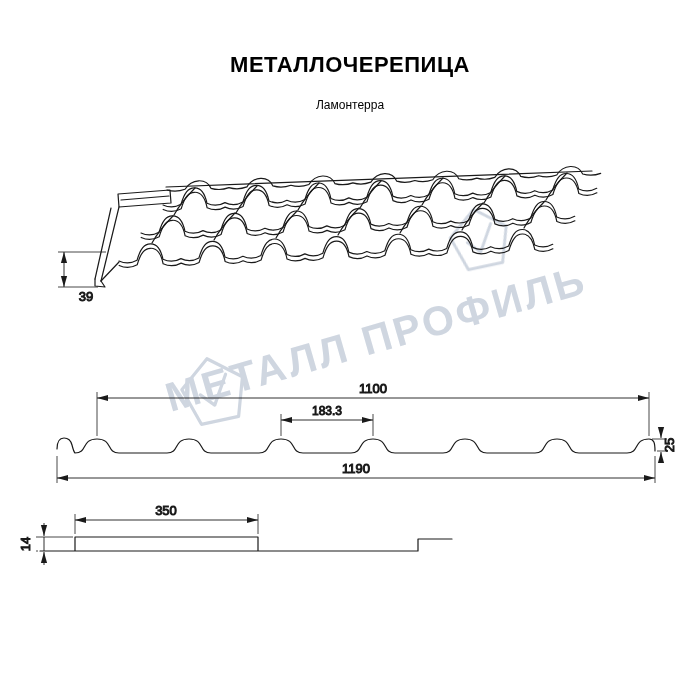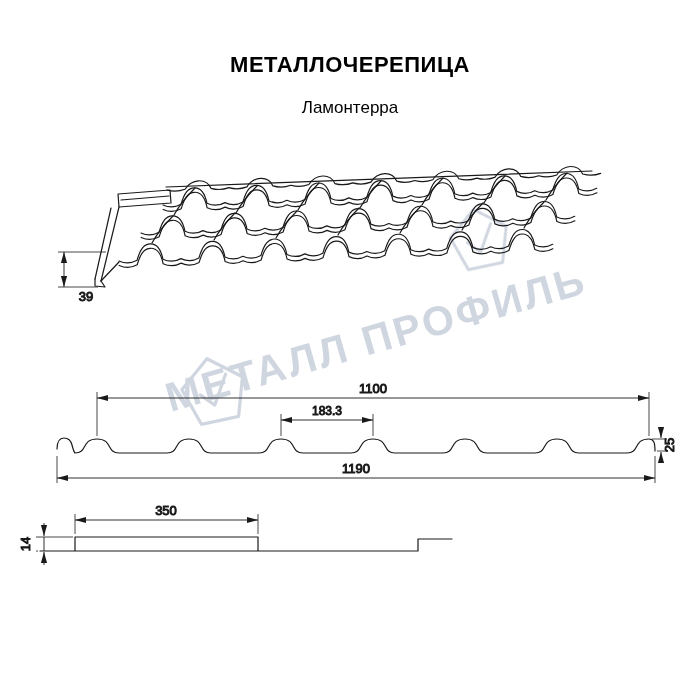--- a/index.html
+++ b/index.html
@@ -1,21 +1,21 @@
 <!DOCTYPE html>
 <html><head>
 <meta charset="utf-8">
 <style>
   html,body{margin:0;padding:0;background:#ffffff;}
   .page{position:relative;width:700px;height:700px;background:#ffffff;overflow:hidden;
         font-family:"Liberation Sans",sans-serif;}
   .title{position:absolute;top:52px;left:0;width:100%;text-align:center;
          font-size:22px;font-weight:bold;color:#000;letter-spacing:.5px;}
   .subtitle{position:absolute;top:98px;left:0;width:100%;text-align:center;
-            font-size:17px;color:#000;}
+            font-size:12px;color:#000;}
   svg.drawing{position:absolute;left:0;top:0;}
   .draw{fill:none;stroke-width:1.2;stroke-linejoin:round;stroke-linecap:round;}
   .ext{fill:none;stroke-width:.8;}
   .dimline{fill:none;stroke-width:.9;}
   .dimlabel{font-family:"Liberation Sans",sans-serif;font-size:13px;fill:#111;}
   .dimlabel.small{font-size:12px;}
   .wmtext{font-weight:bold;font-size:41px;letter-spacing:3px;}
   .wmlogo{fill:none;stroke-width:3.2;stroke-linejoin:round;stroke-linecap:round;}
 </style>
 </head>

